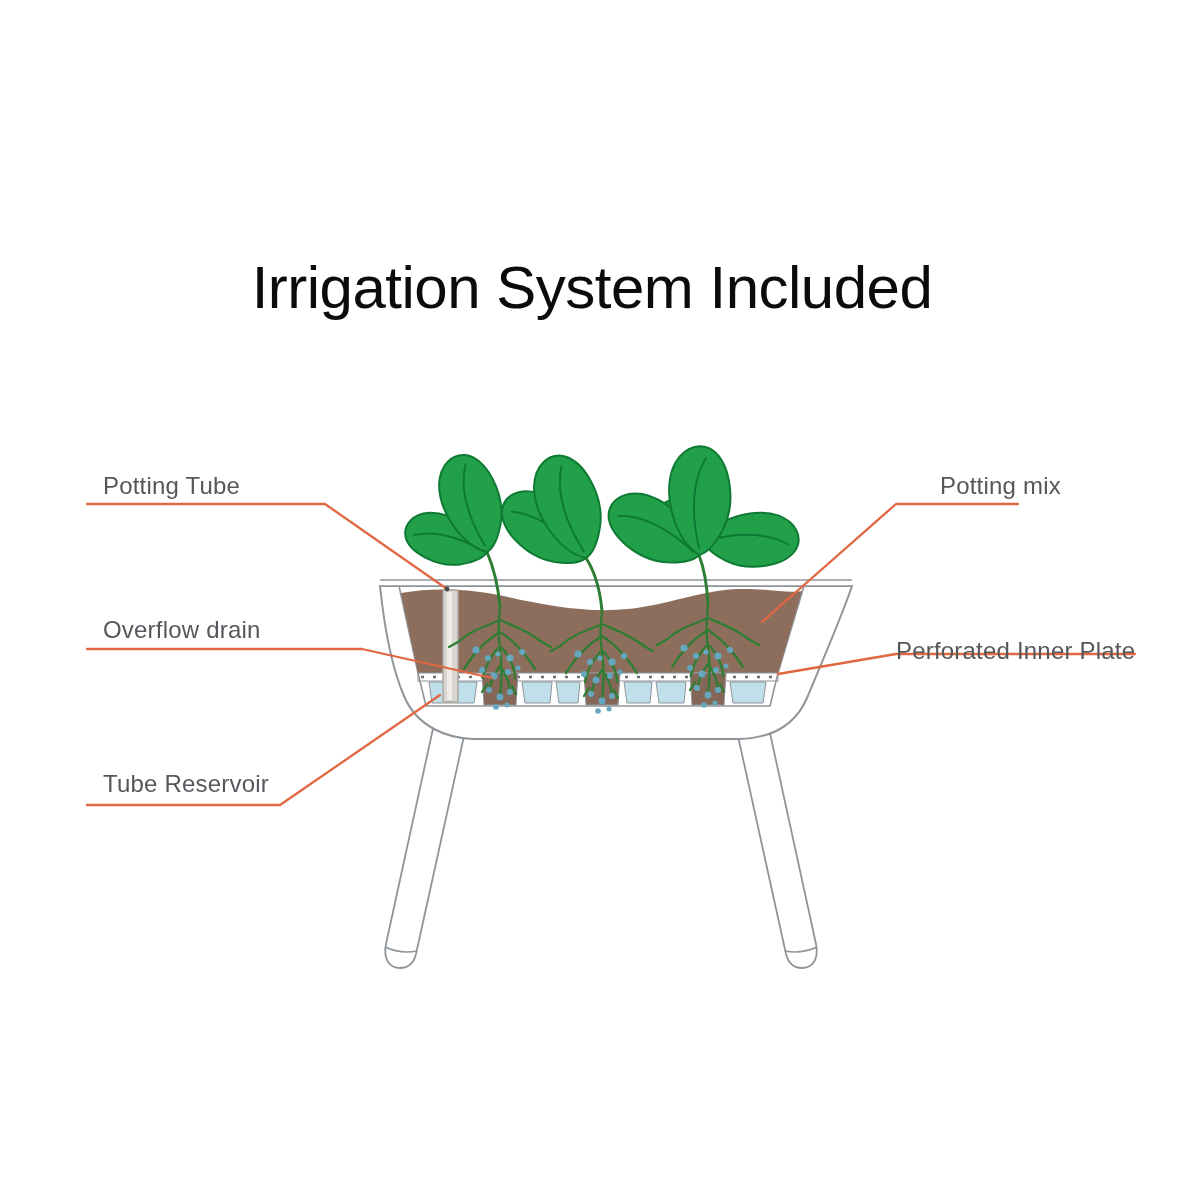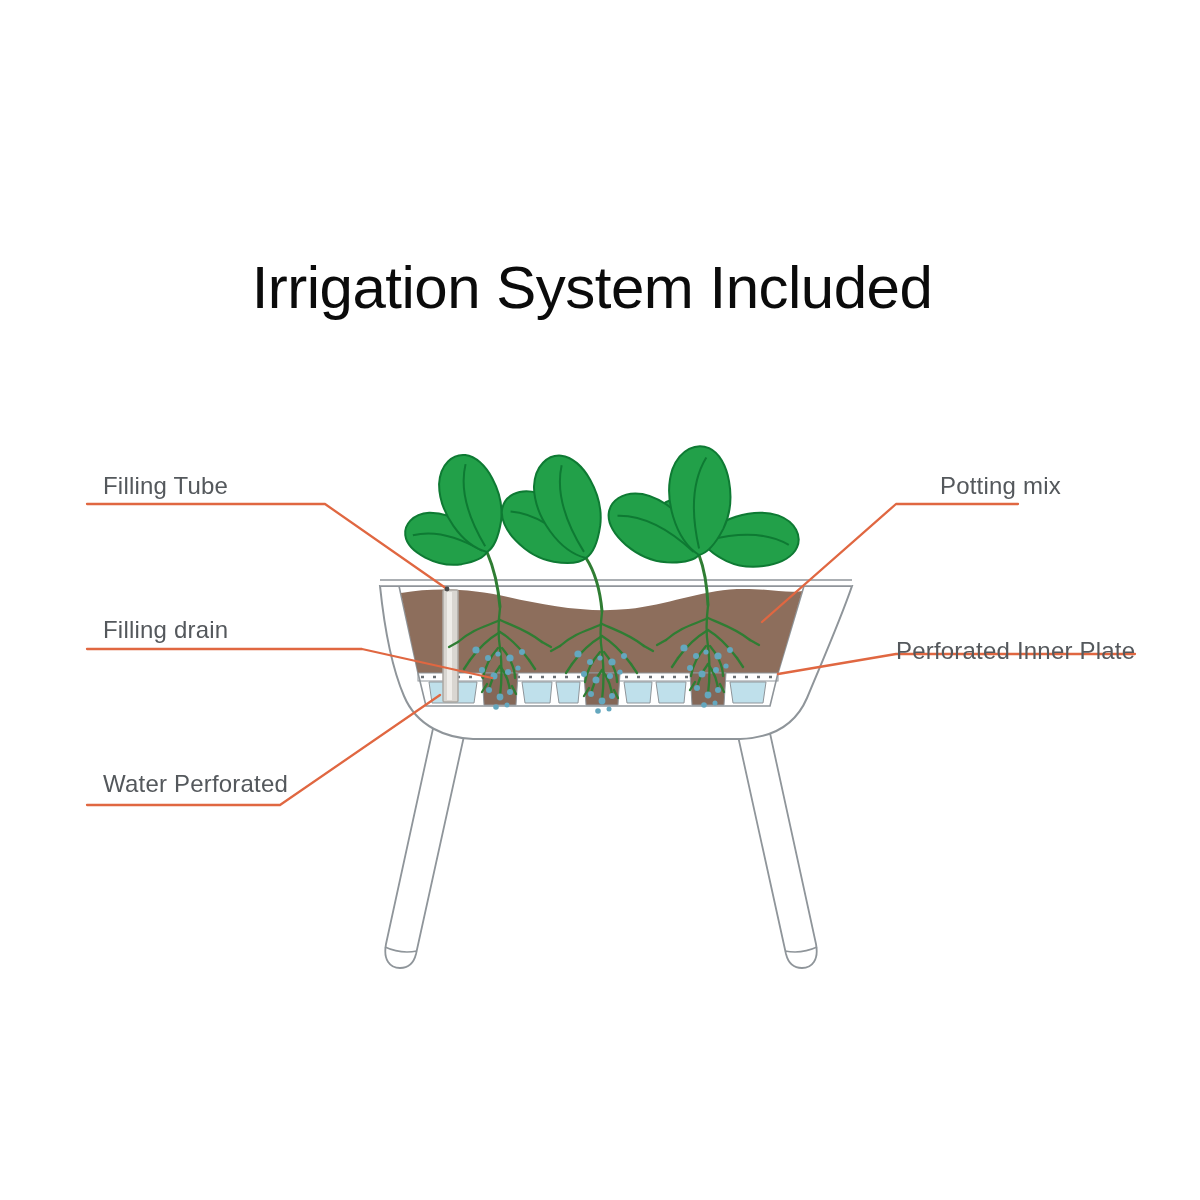--- a/index.html
+++ b/index.html
@@ -169,17 +169,17 @@
     <circle cx="447" cy="589" r="2.4" fill="#4a4a4a"></circle>
     <path class="callout-line" d="M 87 649 L 362 649 L 492 678"></path>
     <path class="callout-line" d="M 87 805 L 280 805 L 440 695"></path>
     <path class="callout-line" d="M 1018 504 L 896 504 L 762 622"></path>
     <path class="callout-line" d="M 1135 654 L 896 654 L 778 674"></path>
   </g>
 </svg>
 
 <div class="page-title">Irrigation System Included</div>
 
-<div class="callout-label lbl-filling-tube">Filling Tube</div>
-<div class="callout-label lbl-overflow-drain">Filling drain</div>
-<div class="callout-label lbl-water-reservoir">Water Perforated</div>
+<div class="callout-label lbl-filling-tube">Potting Tube</div>
+<div class="callout-label lbl-overflow-drain">Overflow drain</div>
+<div class="callout-label lbl-water-reservoir">Tube Reservoir</div>
 <div class="callout-label lbl-potting-mix">Potting mix</div>
 <div class="callout-label lbl-perforated-plate">Perforated Inner Plate</div>
 
 </body></html>

